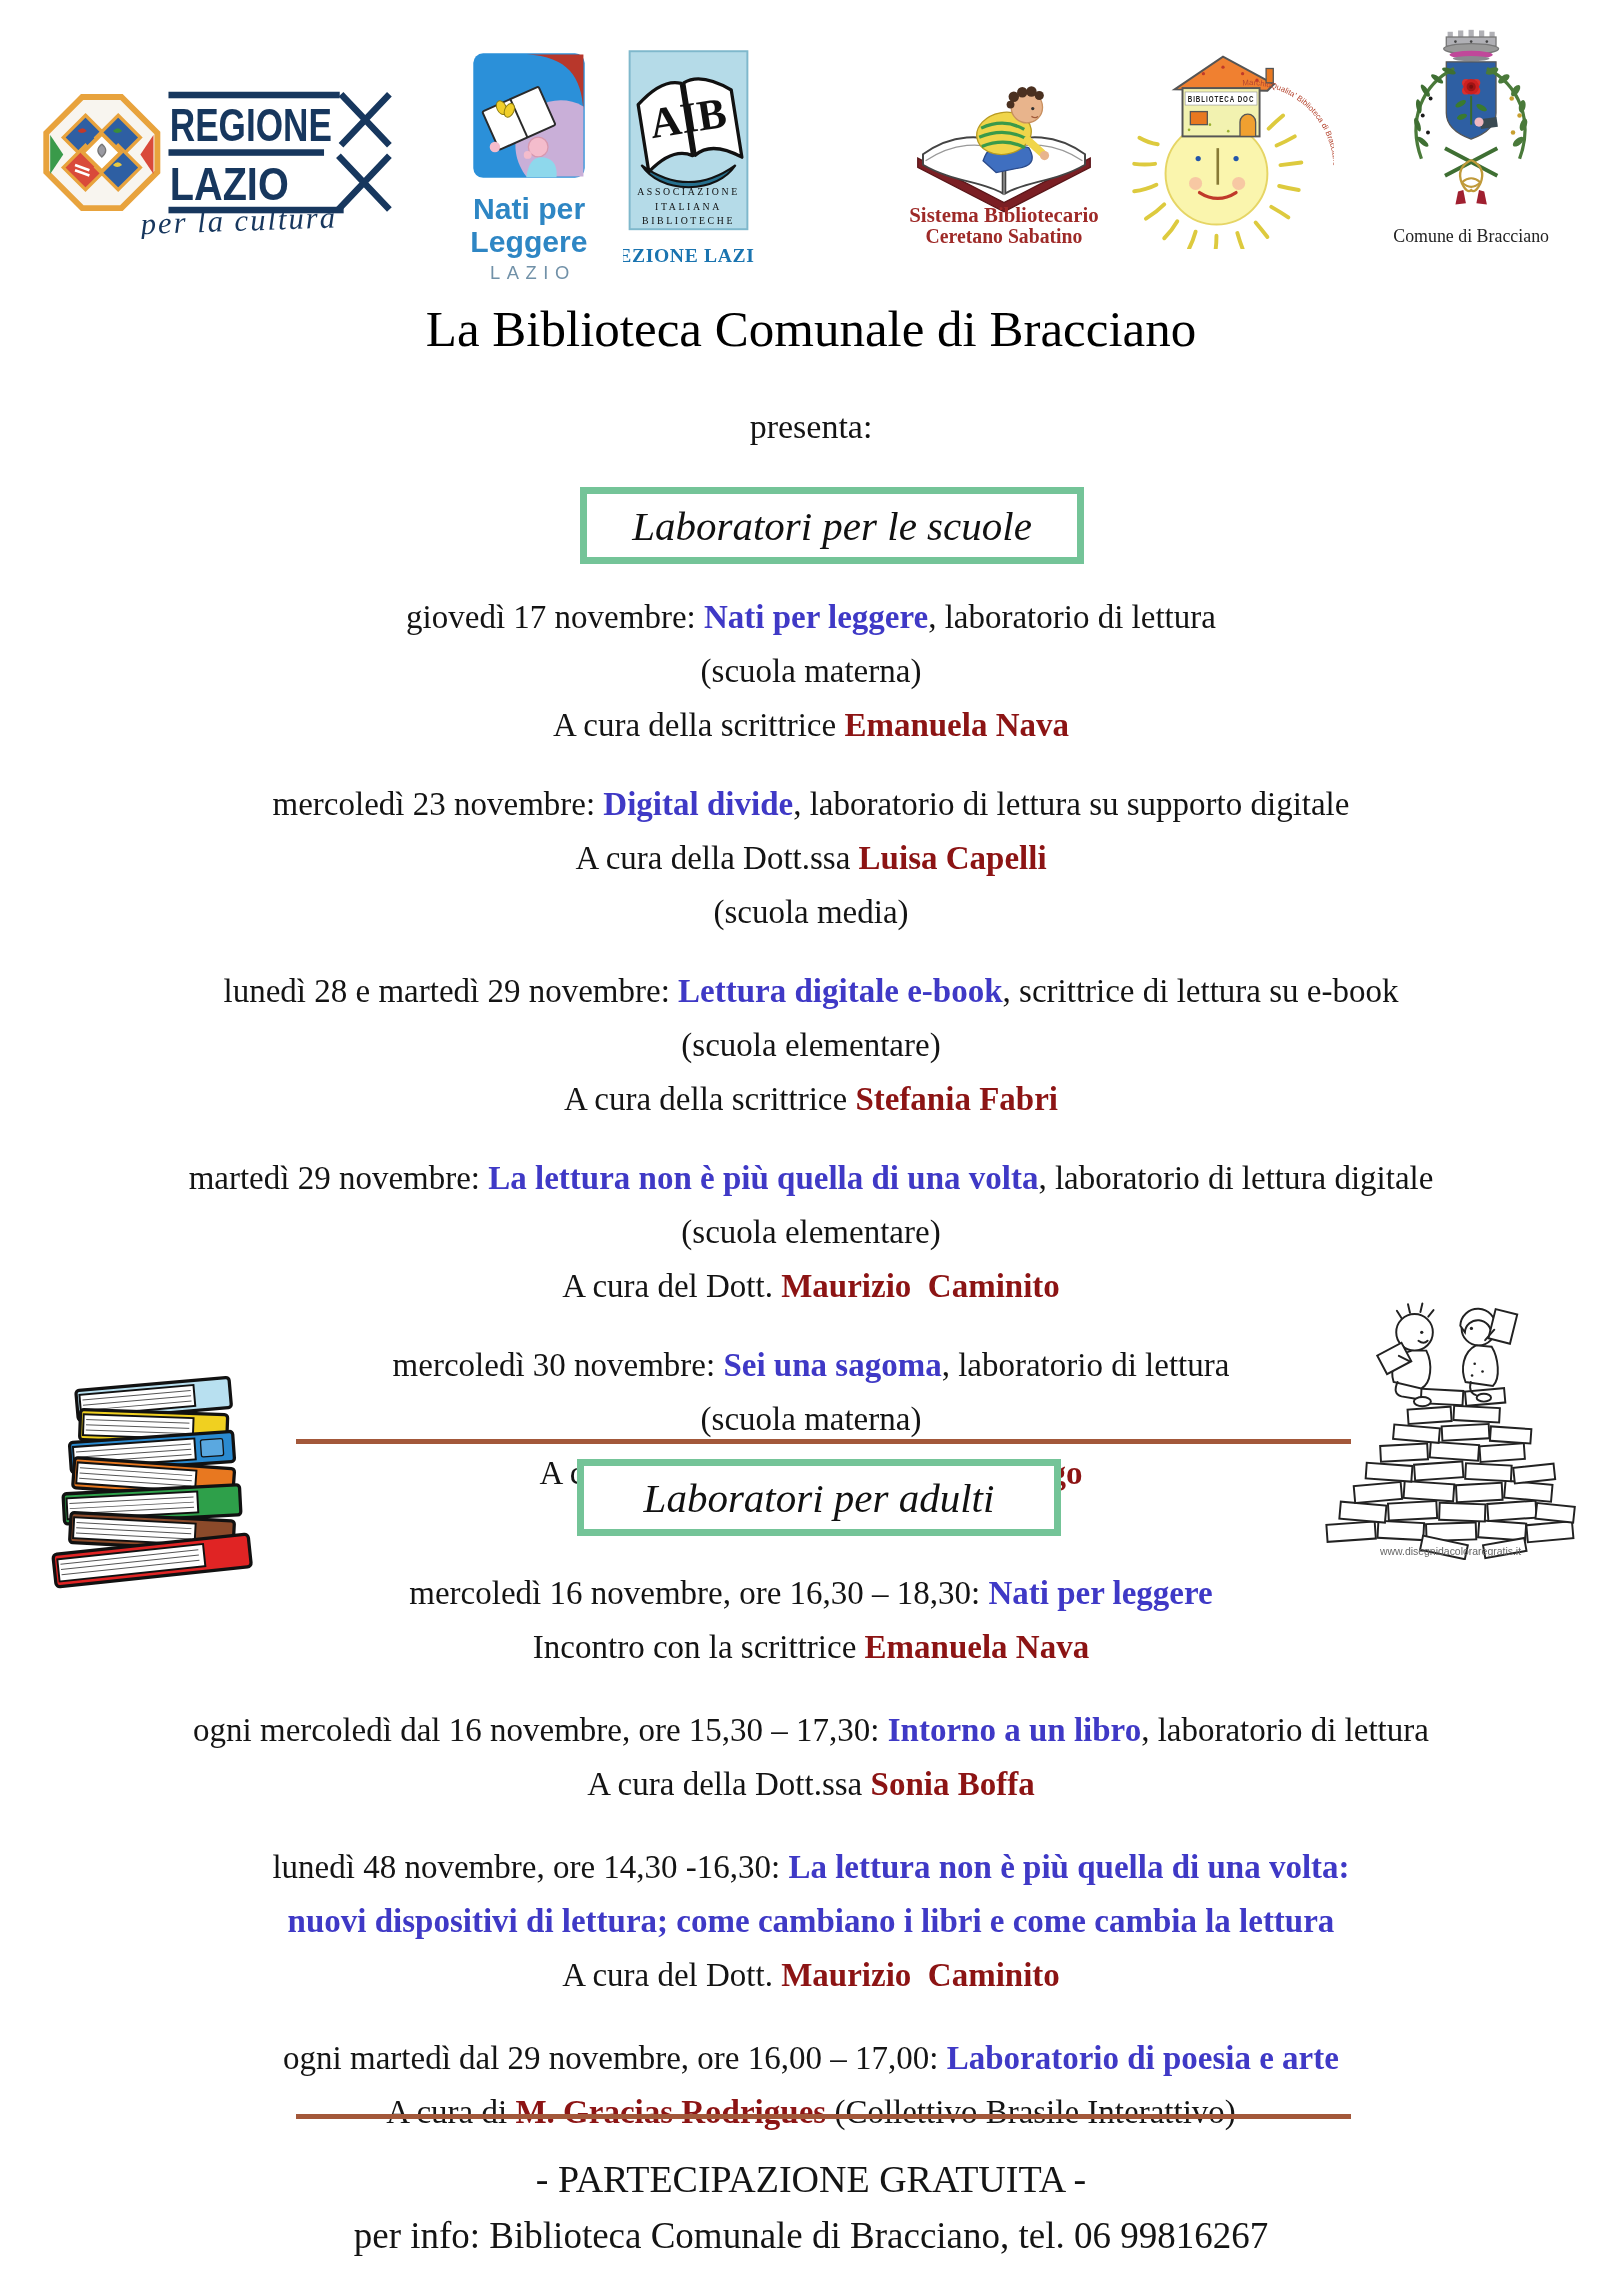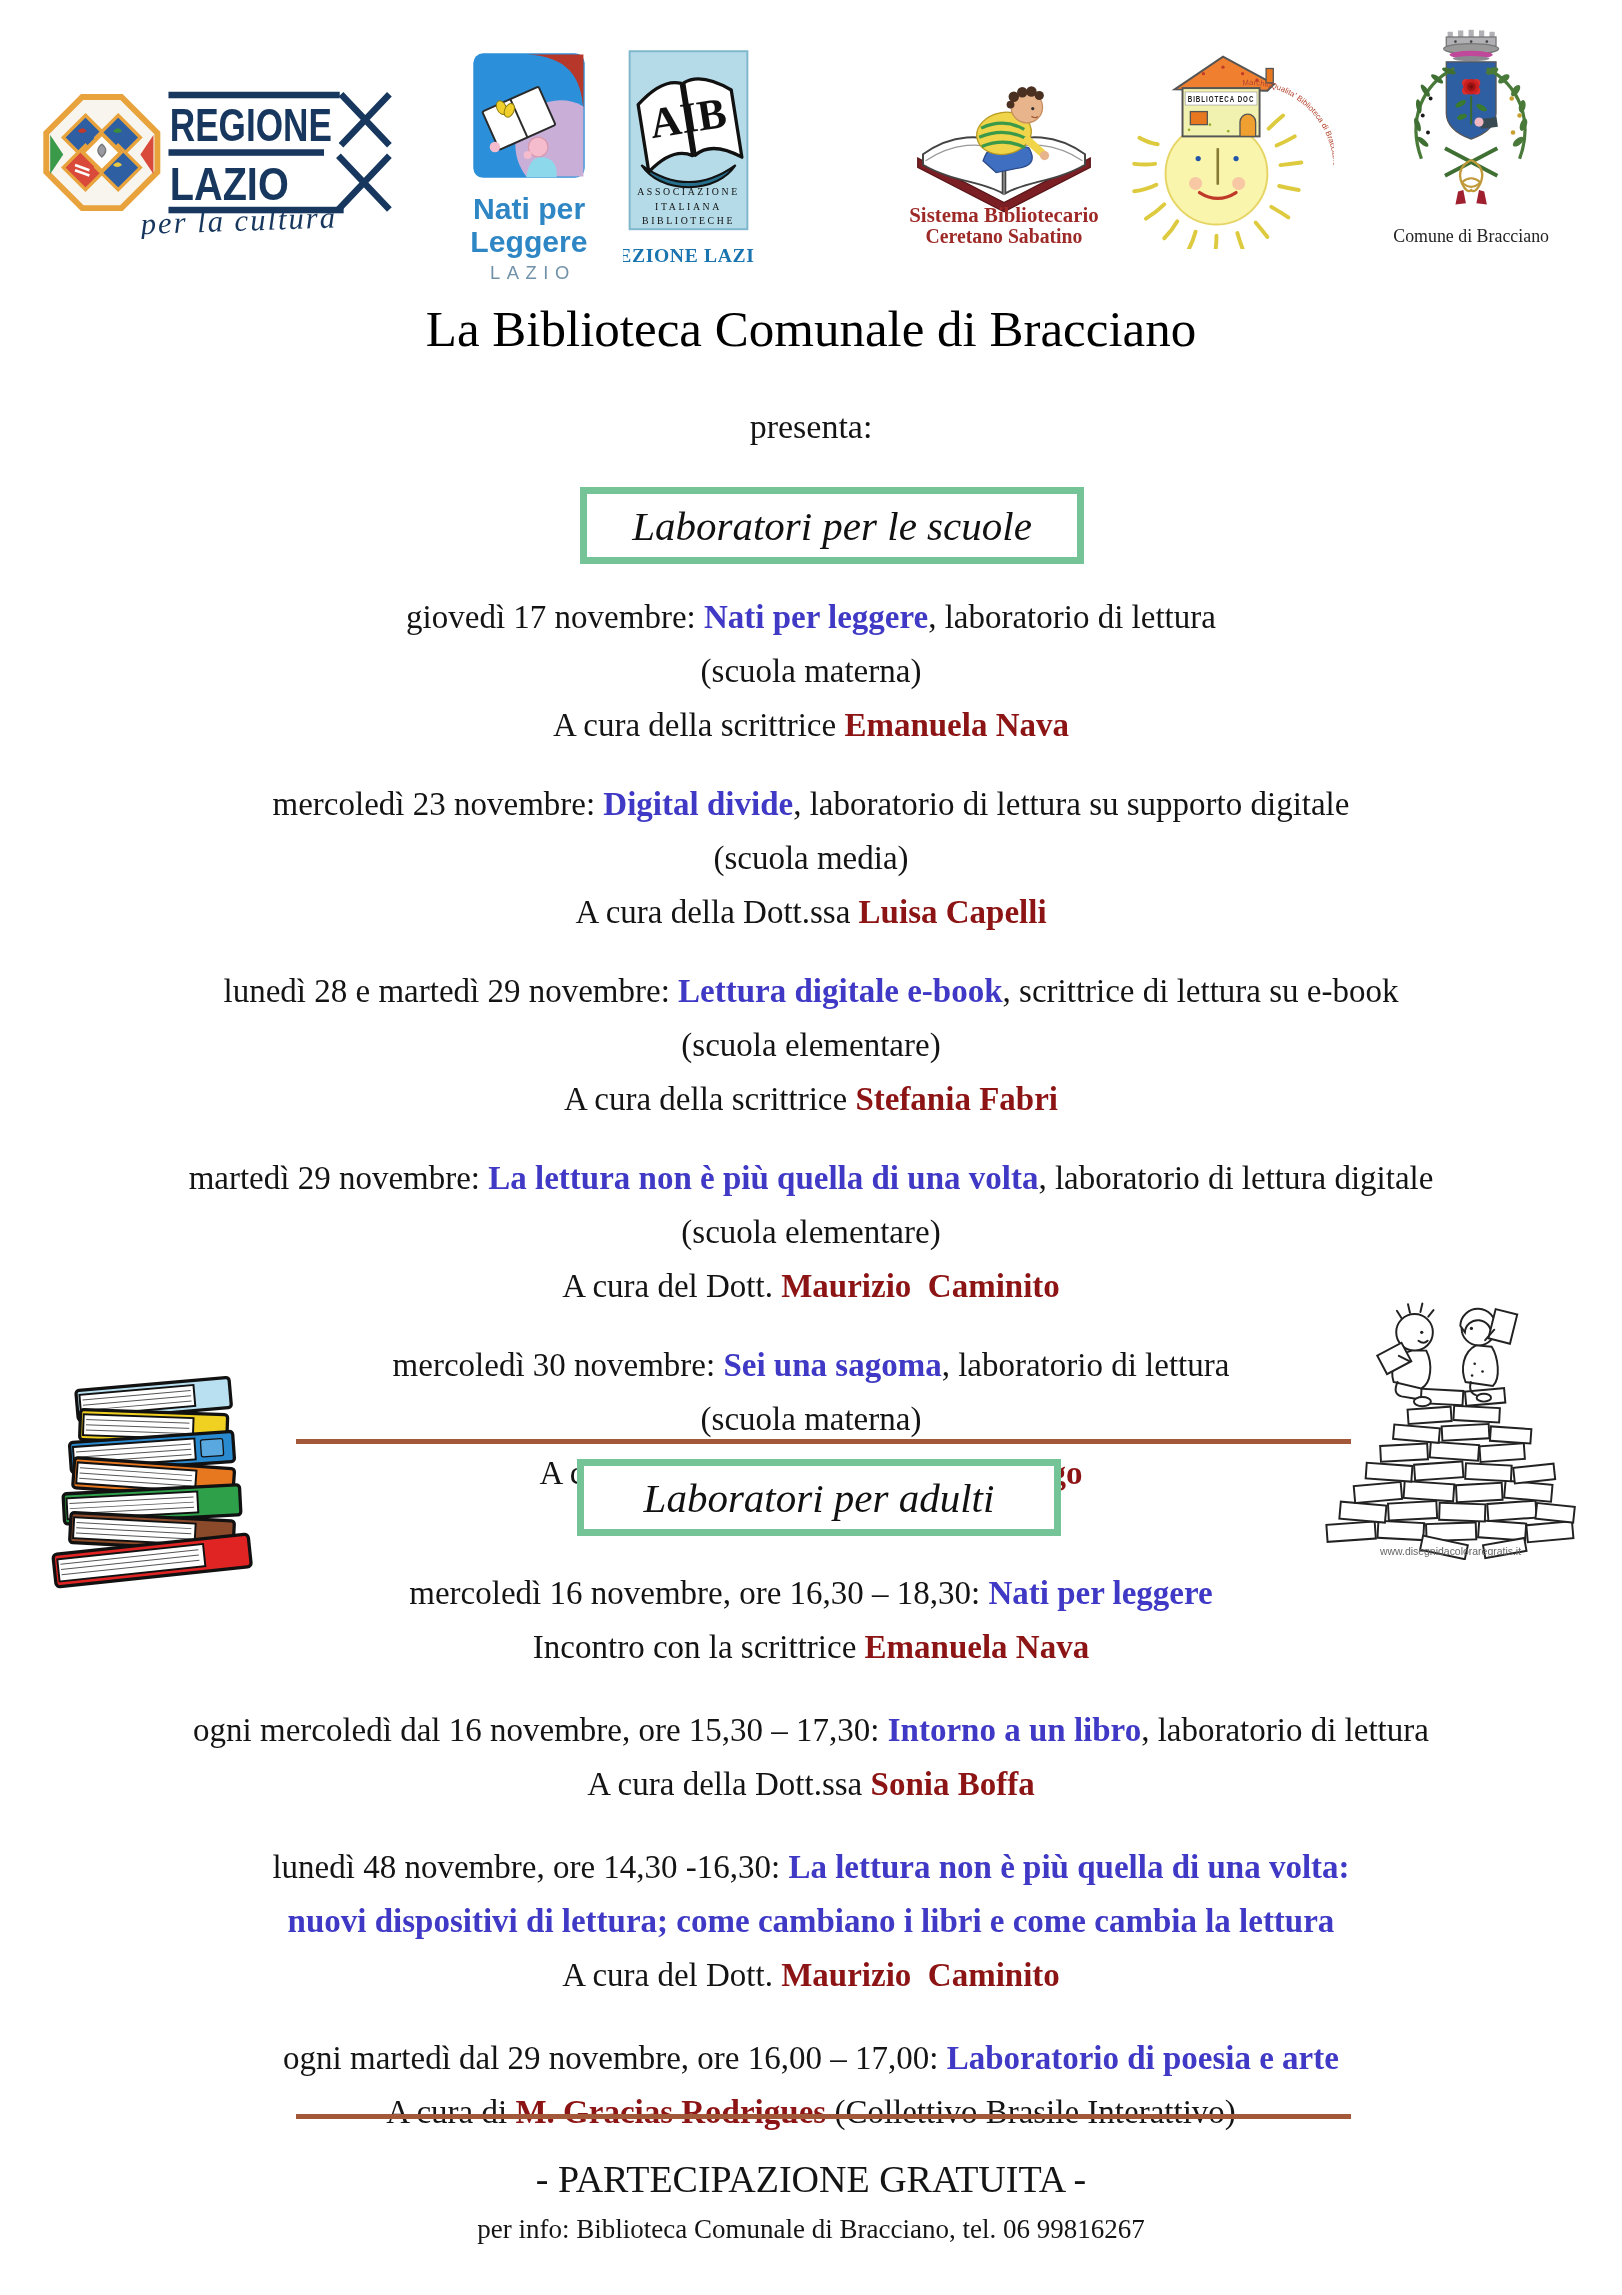--- a/index.html
+++ b/index.html
@@ -20,21 +20,21 @@
   .event{margin-bottom:33px;}
   #adults .event{margin-bottom:37px;}
   .line{font-size:33px;line-height:46px;white-space:pre-wrap;margin-top:8px;}
   .seg-n{color:#141414;}
   .seg-b{color:#3F39C6;font-weight:bold;}
   .seg-r{color:#8C1414;font-weight:bold;}
   .divider{position:absolute;left:296px;width:1055px;height:5.2px;background:#A3583A;}
   #divider1{top:1439px;}
   #divider2{top:2114px;}
   #participation{top:2157px;font-size:38px;}
-  #info{top:2214px;font-size:27px;}
+  #info{top:2214px;font-size:37px;}
   svg{display:block;}
 </style>
 </head>
 <body>
 
 <div class="page">
 
   <div class="abs" id="logo-regione" style="left:43px;top:85px;width:366px;height:154px">
     <svg viewBox="0 0 560 235" width="366" height="154">
       <g transform="translate(5,18)">
@@ -268,22 +268,22 @@
   </div>
 
   <div class="events" id="schools">
       <div class="event">
         <div class="line"><span class="seg-n">giovedì 17 novembre: </span><span class="seg-b">Nati per leggere</span><span class="seg-n">, laboratorio di lettura</span></div>
         <div class="line"><span class="seg-n">(scuola materna)</span></div>
         <div class="line"><span class="seg-n">A cura della scrittrice </span><span class="seg-r">Emanuela Nava</span></div>
       </div>
       <div class="event">
         <div class="line"><span class="seg-n">mercoledì 23 novembre: </span><span class="seg-b">Digital divide</span><span class="seg-n">, laboratorio di lettura su supporto digitale</span></div>
+        <div class="line"><span class="seg-n">A cura della Dott.ssa </span><span class="seg-r">Luisa Capelli</span></div>
         <div class="line"><span class="seg-n">(scuola media)</span></div>
-        <div class="line"><span class="seg-n">A cura della Dott.ssa </span><span class="seg-r">Luisa Capelli</span></div>
       </div>
       <div class="event">
         <div class="line"><span class="seg-n">lunedì 28 e martedì 29 novembre: </span><span class="seg-b">Lettura digitale e-book</span><span class="seg-n">, scrittrice di lettura su e-book</span></div>
         <div class="line"><span class="seg-n">(scuola elementare)</span></div>
         <div class="line"><span class="seg-n">A cura della scrittrice </span><span class="seg-r">Stefania Fabri</span></div>
       </div>
       <div class="event">
         <div class="line"><span class="seg-n">martedì 29 novembre: </span><span class="seg-b">La lettura non è più quella di una volta</span><span class="seg-n">, laboratorio di lettura digitale</span></div>
         <div class="line"><span class="seg-n">(scuola elementare)</span></div>
         <div class="line"><span class="seg-n">A cura del Dott. </span><span class="seg-r">Maurizio  Caminito</span></div>

